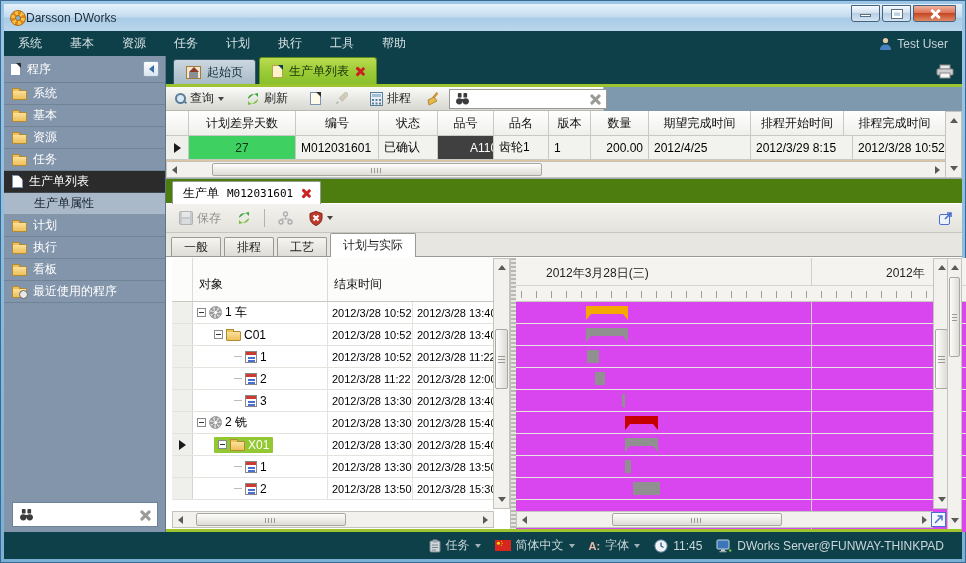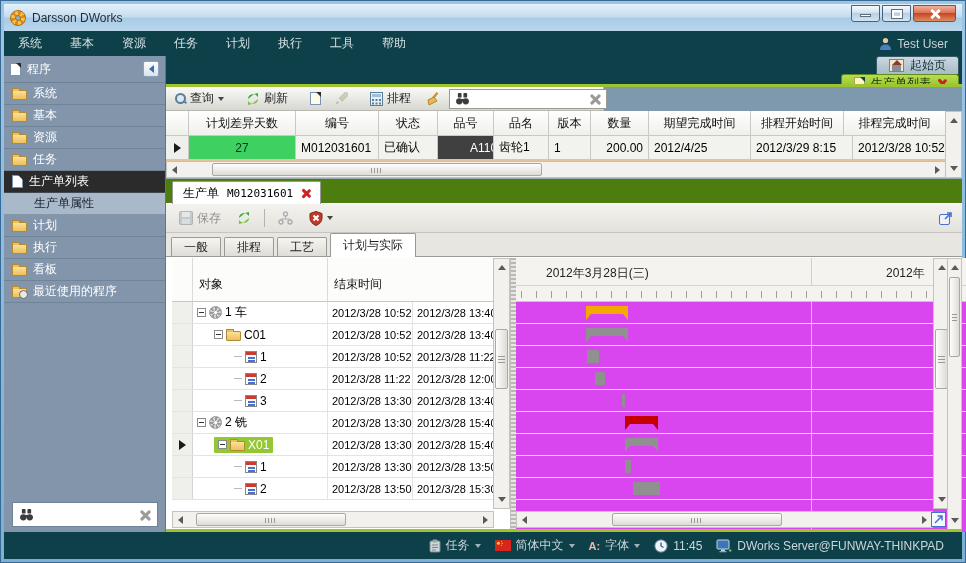--- a/index.html
+++ b/index.html
@@ -8,21 +8,21 @@
          background:#5a88ac; overflow:hidden; }
   .frame { position:absolute; inset:0; background:linear-gradient(#9cc6e6,#7ab0d4); border:1px solid #3a6a92; }
   .window { position:absolute; inset:3px; background:#7d98ae; }
 
   
   .titlebar { position:absolute; left:0; top:0; right:0; height:27px;
     background:linear-gradient(#e6f1fa,#c3dcf0 48%,#a9cbe5 52%,#b9d6ec); display:flex; align-items:center; padding:0 6px; }
   .app-gear { width:16px; height:16px; border-radius:50%;
     background:repeating-conic-gradient(#e08a1e 0 30deg,#f6c243 30deg 60deg); border:1px solid #b06a10; position:relative; }
   .app-gear::after{ content:""; position:absolute; inset:4px; border-radius:50%; background:#7fb4d8; border:1px solid #b06a10; }
-  .title-text { margin-left:6px; color:#1c2b36; }
+  .title-text { margin-left:0; color:#1c2b36; }
   .winbtns { margin-left:auto; display:flex; gap:2px; margin-top:-9px; }
   .winbtn { width:29px; height:17px; border:1px solid #46627e; border-radius:0 0 3px 3px;
     background:linear-gradient(#f6fafd,#d4e2ef 45%,#b7cde2 46%,#d3e5f3); position:relative; }
   .winbtn.close { width:43px; background:linear-gradient(#f0b19b,#dd7457 45%,#c4421f 46%,#dd8a64); }
   .glyph-min { position:absolute; left:8px; bottom:4px; width:11px; height:3px; background:#fff; border:1px solid #5a6f84; }
   .glyph-max { position:absolute; left:9px; top:4px; width:10px; height:8px; border:2px solid #fff; outline:1px solid #5a6f84; background:transparent; }
   .glyph-close { position:absolute; left:16px; top:3px; width:10px; height:10px; }
   .glyph-close::before,.glyph-close::after { content:""; position:absolute; left:4px; top:-1px; width:3px; height:12px; background:#fff; border-radius:1px; }
   .glyph-close::before{ transform:rotate(45deg);} .glyph-close::after{ transform:rotate(-45deg);}
 
@@ -55,21 +55,21 @@
 
   
   .clear-x { width:12px; height:12px; position:relative; flex:none; cursor:pointer; }
   .clear-x::before,.clear-x::after { content:""; position:absolute; left:5px; top:0; width:3px; height:13px; background:#9a9a96; border-radius:1px; }
   .clear-x::before{ transform:rotate(45deg);} .clear-x::after{ transform:rotate(-45deg);}
 
   
   .content { position:absolute; left:162px; top:52px; right:0; bottom:27px; background:#7d98ae; }
 
   
-  .tabstrip { position:absolute; left:0; top:0; right:0; height:28px; background:#0d4049; display:flex; align-items:flex-end; padding-left:7px;flex-direction:column; }
+  .tabstrip { position:absolute; left:0; top:0; right:0; height:28px; background:#0d4049; display:flex; align-items:flex-end; padding-left:7px; }
   .dtab { height:25px; display:flex; align-items:center; gap:6px; padding:0 12px; margin-right:3px;
     border:1px solid #355a66; border-bottom:none; border-radius:3px 3px 0 0;
     background:linear-gradient(#ccd7df,#a7bbc8); color:#13303a; }
   .dtab.active { background:linear-gradient(#bcdb52,#99cb34 55%,#8ac02c); border-color:#5f8e1a; color:#15300a; height:27px; }
   .tab-close { width:9px; height:9px; position:relative; cursor:pointer; }
   .tab-close::before,.tab-close::after { content:""; position:absolute; left:3.5px; top:-1px; width:2.5px; height:11px; background:#c22; border-radius:1px; }
   .tab-close::before{ transform:rotate(45deg);} .tab-close::after{ transform:rotate(-45deg);}
   .icon-home { width:15px; height:13px; border:1px solid #a87a3a; background:#f3e7cf; position:relative; flex:none; }
   .icon-home::before{ content:""; position:absolute; left:2px; top:5px; width:9px; height:6px; background:#8a8f96; }
   .icon-home::after{ content:""; position:absolute; left:1.5px; top:0; width:0; height:0; border-left:5px solid transparent; border-right:5px solid transparent; border-bottom:5px solid #8c3b2a; }

